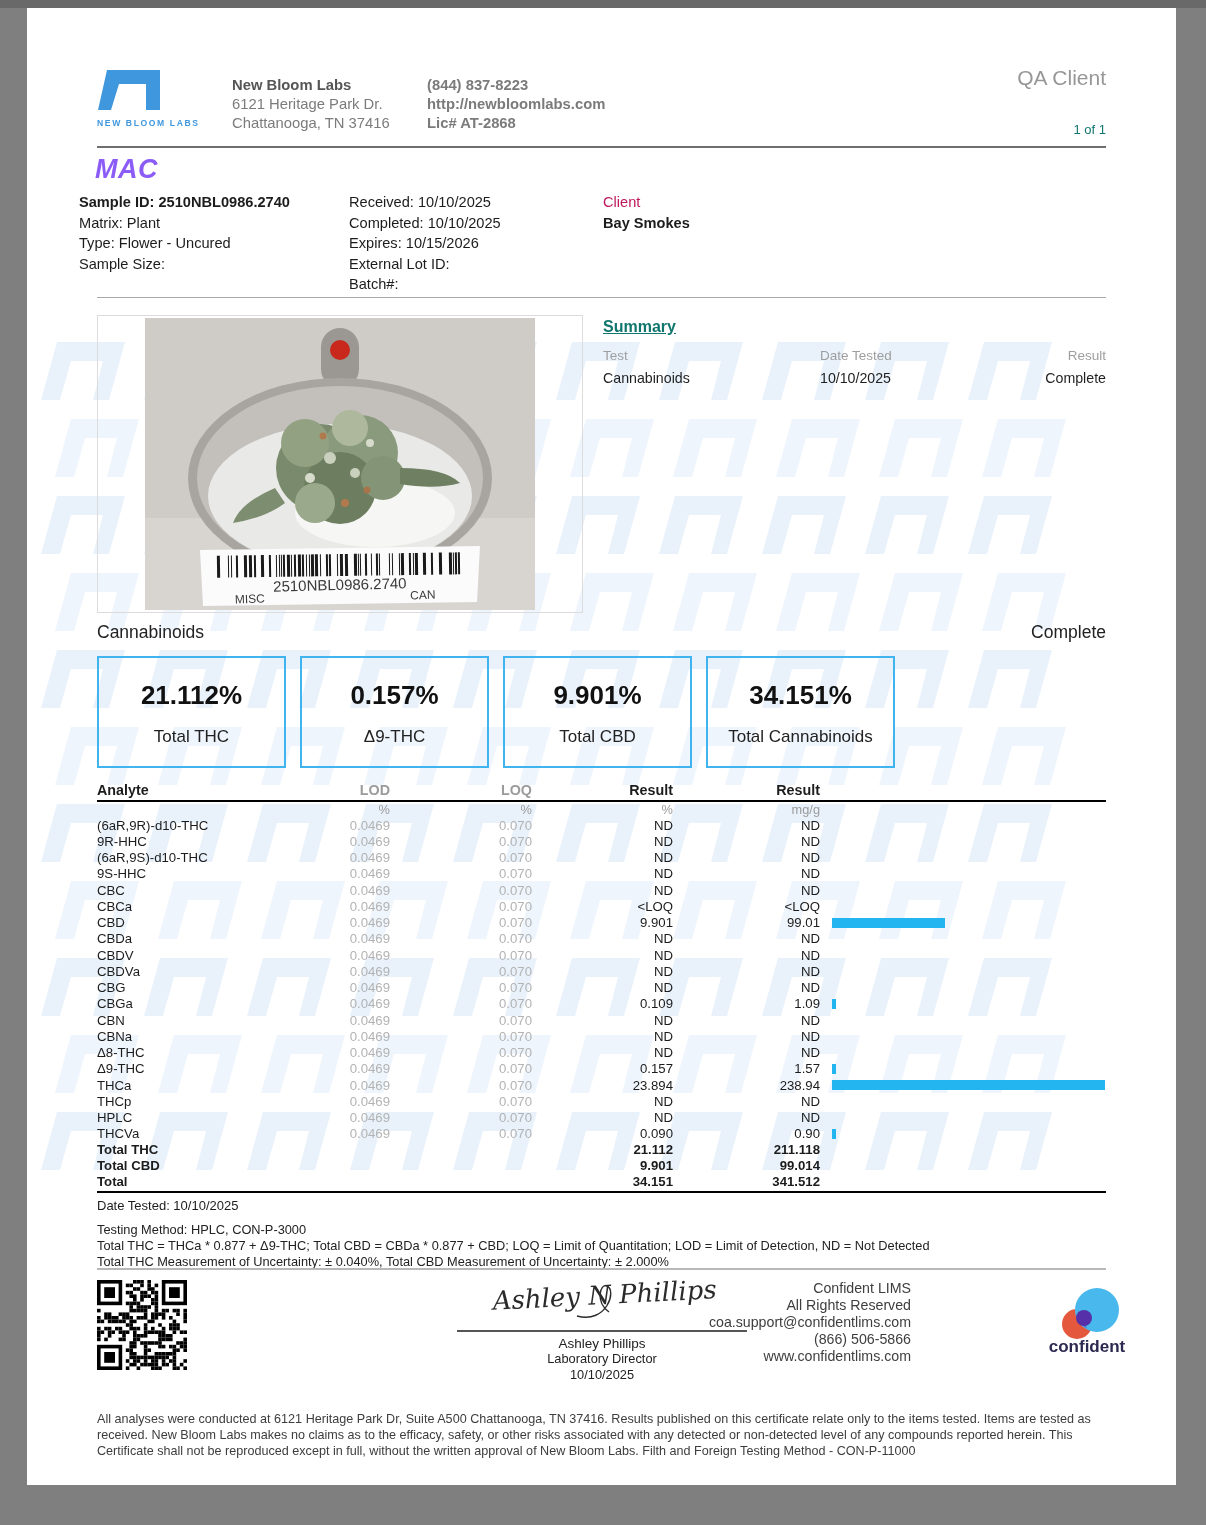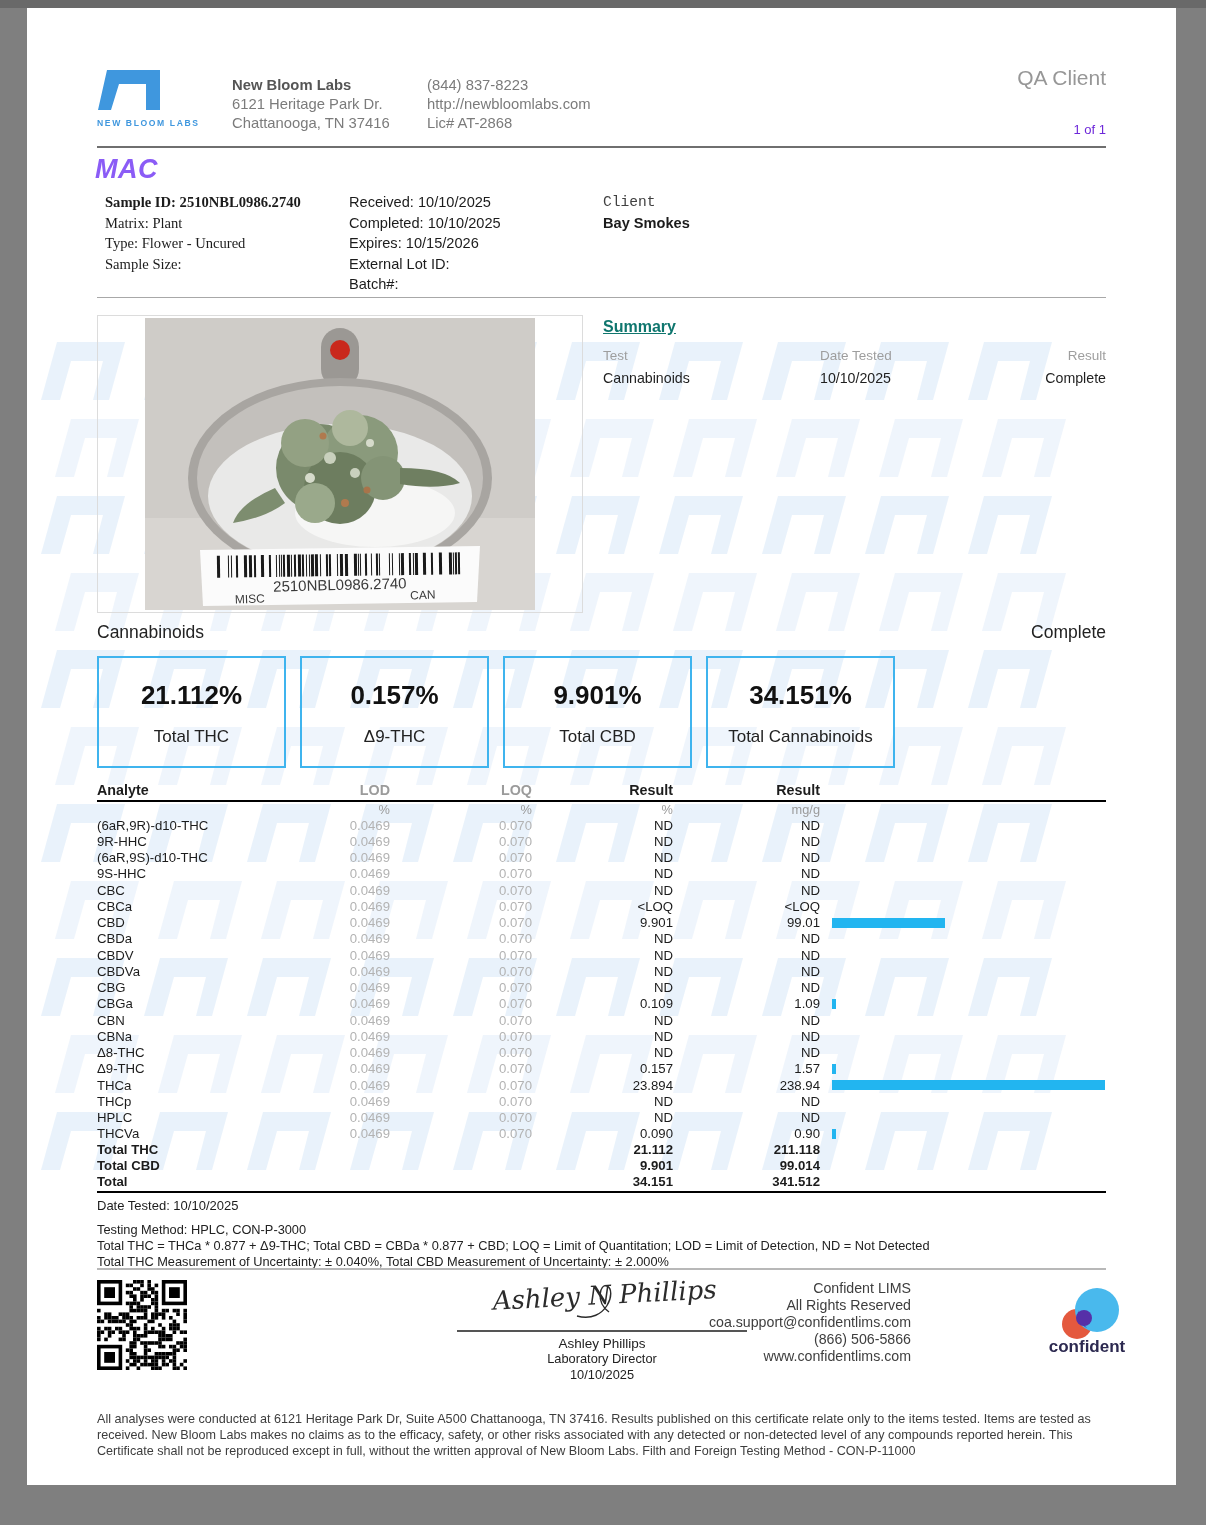--- a/index.html
+++ b/index.html
@@ -7,30 +7,30 @@
   .topbar { position:absolute; left:0; top:0; width:1206px; height:8px; background:#696969; }
   .page { position:absolute; left:27px; top:8px; width:1149px; height:1477px; background:#ffffff; overflow:hidden; }
   .wm { position:absolute; left:0; top:0; z-index:0; pointer-events:none; }
   .layer { position:absolute; z-index:1; }
 
   
   .logo { left:70px; top:60px; width:120px; }
   .logo-text { color:#3f97de; font-size:8.6px; letter-spacing:1.6px; font-weight:bold; margin-top:4px; white-space:nowrap; }
   .company { left:205px; top:68px; font-size:14.8px; color:#7b7b7b; line-height:19px; }
   .company .b1 { color:#555; font-weight:bold; }
-  .contact { left:400px; top:68px; font-size:14.8px; color:#7b7b7b; line-height:19px; }
+  .contact { left:400px; top:68px; font-size:14.8px; color:#7b7b7b; line-height:19px;font-weight:bold; }
   .qa { right:70px; top:58px; font-size:21px; color:#979797; text-align:right; }
-  .pageno { right:70px; top:114px; font-size:13px; color:#6d28d9; text-align:right; }
+  .pageno { right:70px; top:114px; font-size:13px; color:#0f766e; text-align:right; }
   .div1 { left:70px; top:138px; width:1009px; height:2px; background:#6f6f6f; }
   .title { left:68px; top:146px; font-size:27px; font-weight:bold; color:#8b5cf6; letter-spacing:.5px;font-style:italic; }
 
   .info { top:184px; font-size:14.6px; line-height:20.5px; color:#1c1c1c; }
   .info .bold { font-weight:bold; }
-  .i1 { left:78px;font-family:Liberation Serif, serif; } .i2 { left:322px; } .i3 { left:576px; }
-  .gray-lab { color:#404040;font-family:Liberation Mono, monospace; }
+  .i1 { left:52px; } .i2 { left:322px; } .i3 { left:576px; }
+  .gray-lab { color:#be185d; }
   .div2 { left:70px; top:289px; width:1009px; height:1px; background:#a8a8a8; }
 
   
   .photo-box { left:70px; top:307px; width:486px; height:298px; border:1px solid #dcdcdc; text-align:center; }
   .photo-box svg { margin-top:2px; }
 
   
   .summary { left:576px; top:310px; width:503px; }
   .summary h2 { font-size:16px; font-weight:bold; color:#0f766e;text-decoration:underline; }
   .sum-row { position:relative; height:22px; }

